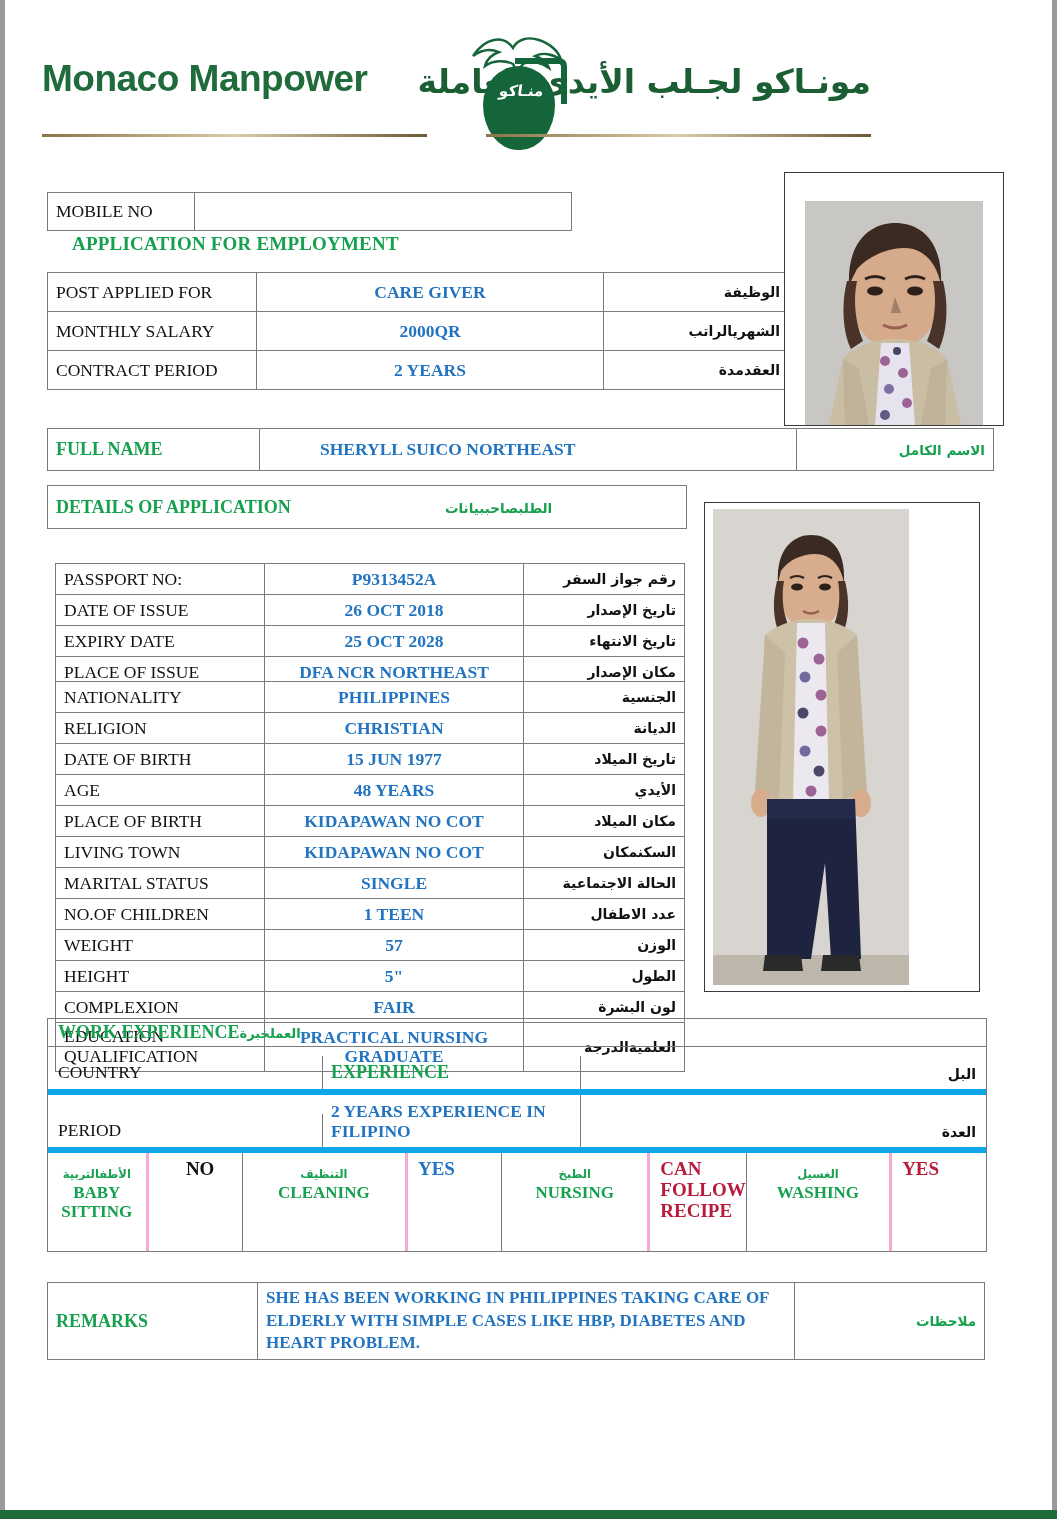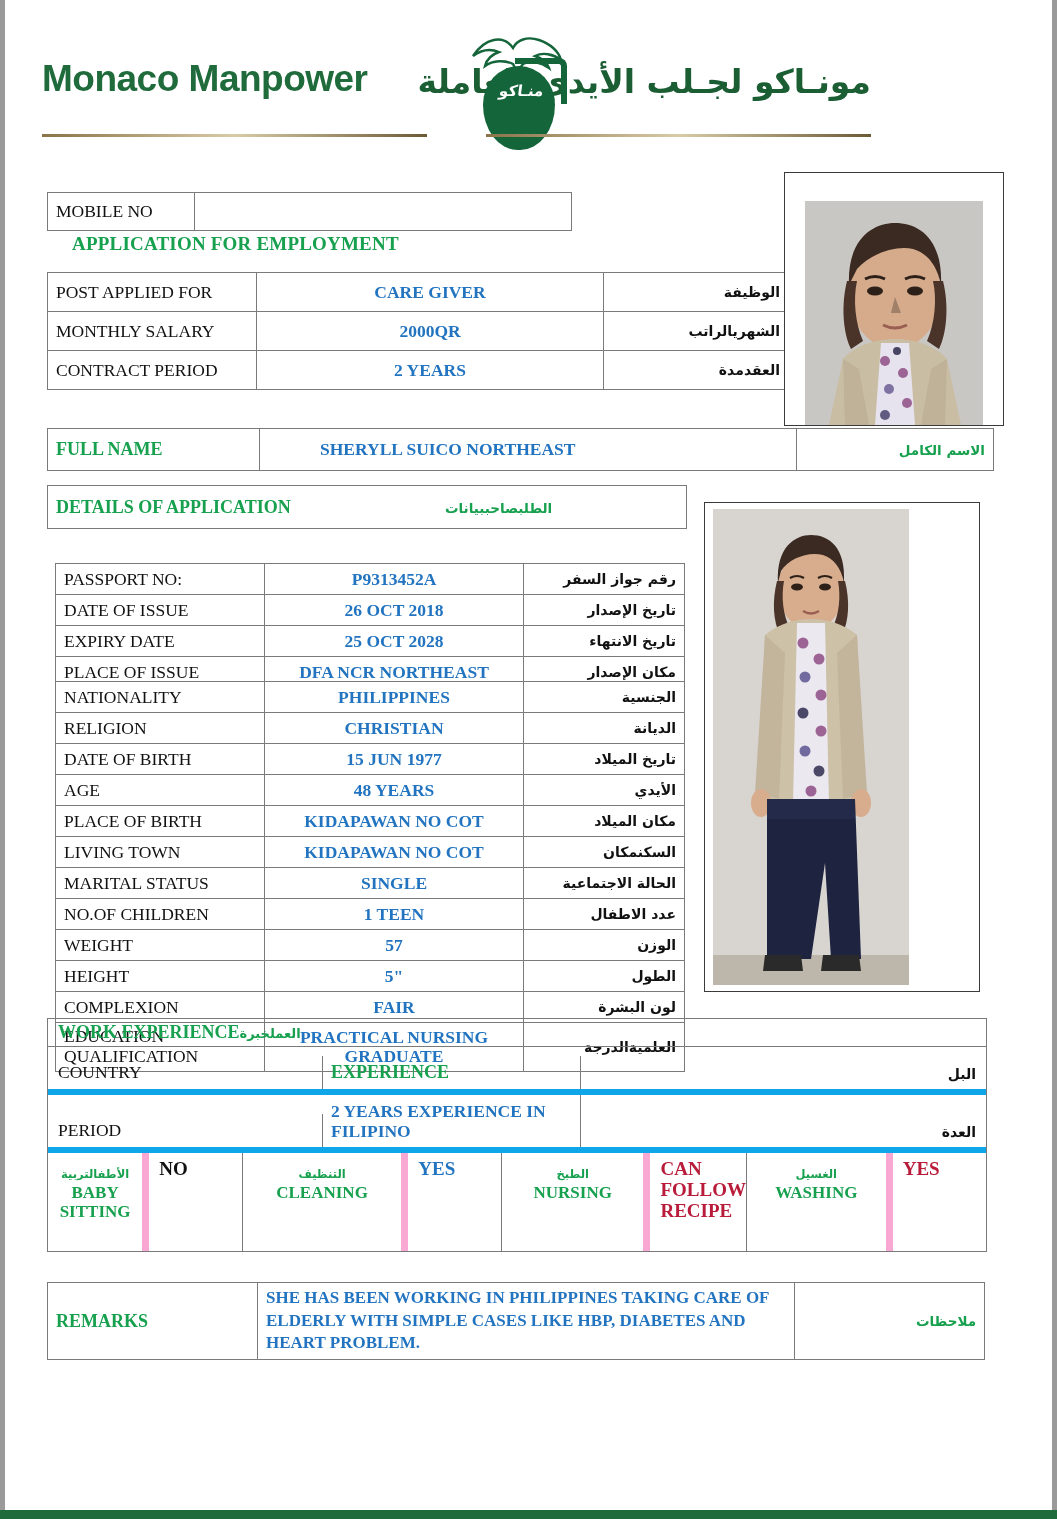--- a/index.html
+++ b/index.html
@@ -272,21 +272,21 @@
     line-height: 1.15;
   }
 
   
   #skills-row {
     display: flex;
     min-height: 98px;
   }
   .skill-cell {
     box-sizing: border-box;
-    border-right: 7px solid #f9a8d4;
+    border-right: 3px solid #f9a8d4;
     padding: 14px 4px 4px 4px;
     text-align: center;
   }
   .skill-ans {
     box-sizing: border-box;
     border-right: 1px solid #7a7a7a;
     padding: 6px 0 0 10px;
     font-family: "Liberation Serif", serif;
     font-weight: bold;
     font-size: 19px;
@@ -691,21 +691,21 @@
       <div class="c3">
         <span class="lbl-ar">العدة</span>
       </div>
     </div>
 
     <div id="skills-row">
         <div class="skill-cell" style="width: 137px;">
           <span class="sk-ar c-green">الأطفالتربية</span>
           <span class="sk-en c-green">BABY SITTING</span>
         </div>
-        <div class="skill-ans c-black" style="width: 128px;">NO</div>
+        <div class="skill-ans c-black" style="width: 128px; text-align: center;">NO</div>
         <div class="skill-cell" style="width: 228px;">
           <span class="sk-ar c-green">التنظيف</span>
           <span class="sk-en c-green">CLEANING</span>
         </div>
         <div class="skill-ans c-blue" style="width: 128px;">YES</div>
         <div class="skill-cell" style="width: 204px;">
           <span class="sk-ar c-green">الطبخ</span>
           <span class="sk-en c-green">NURSING</span>
         </div>
         <div class="skill-ans c-red" style="width: 128px;">CAN<br>FOLLOW<br>RECIPE</div>

